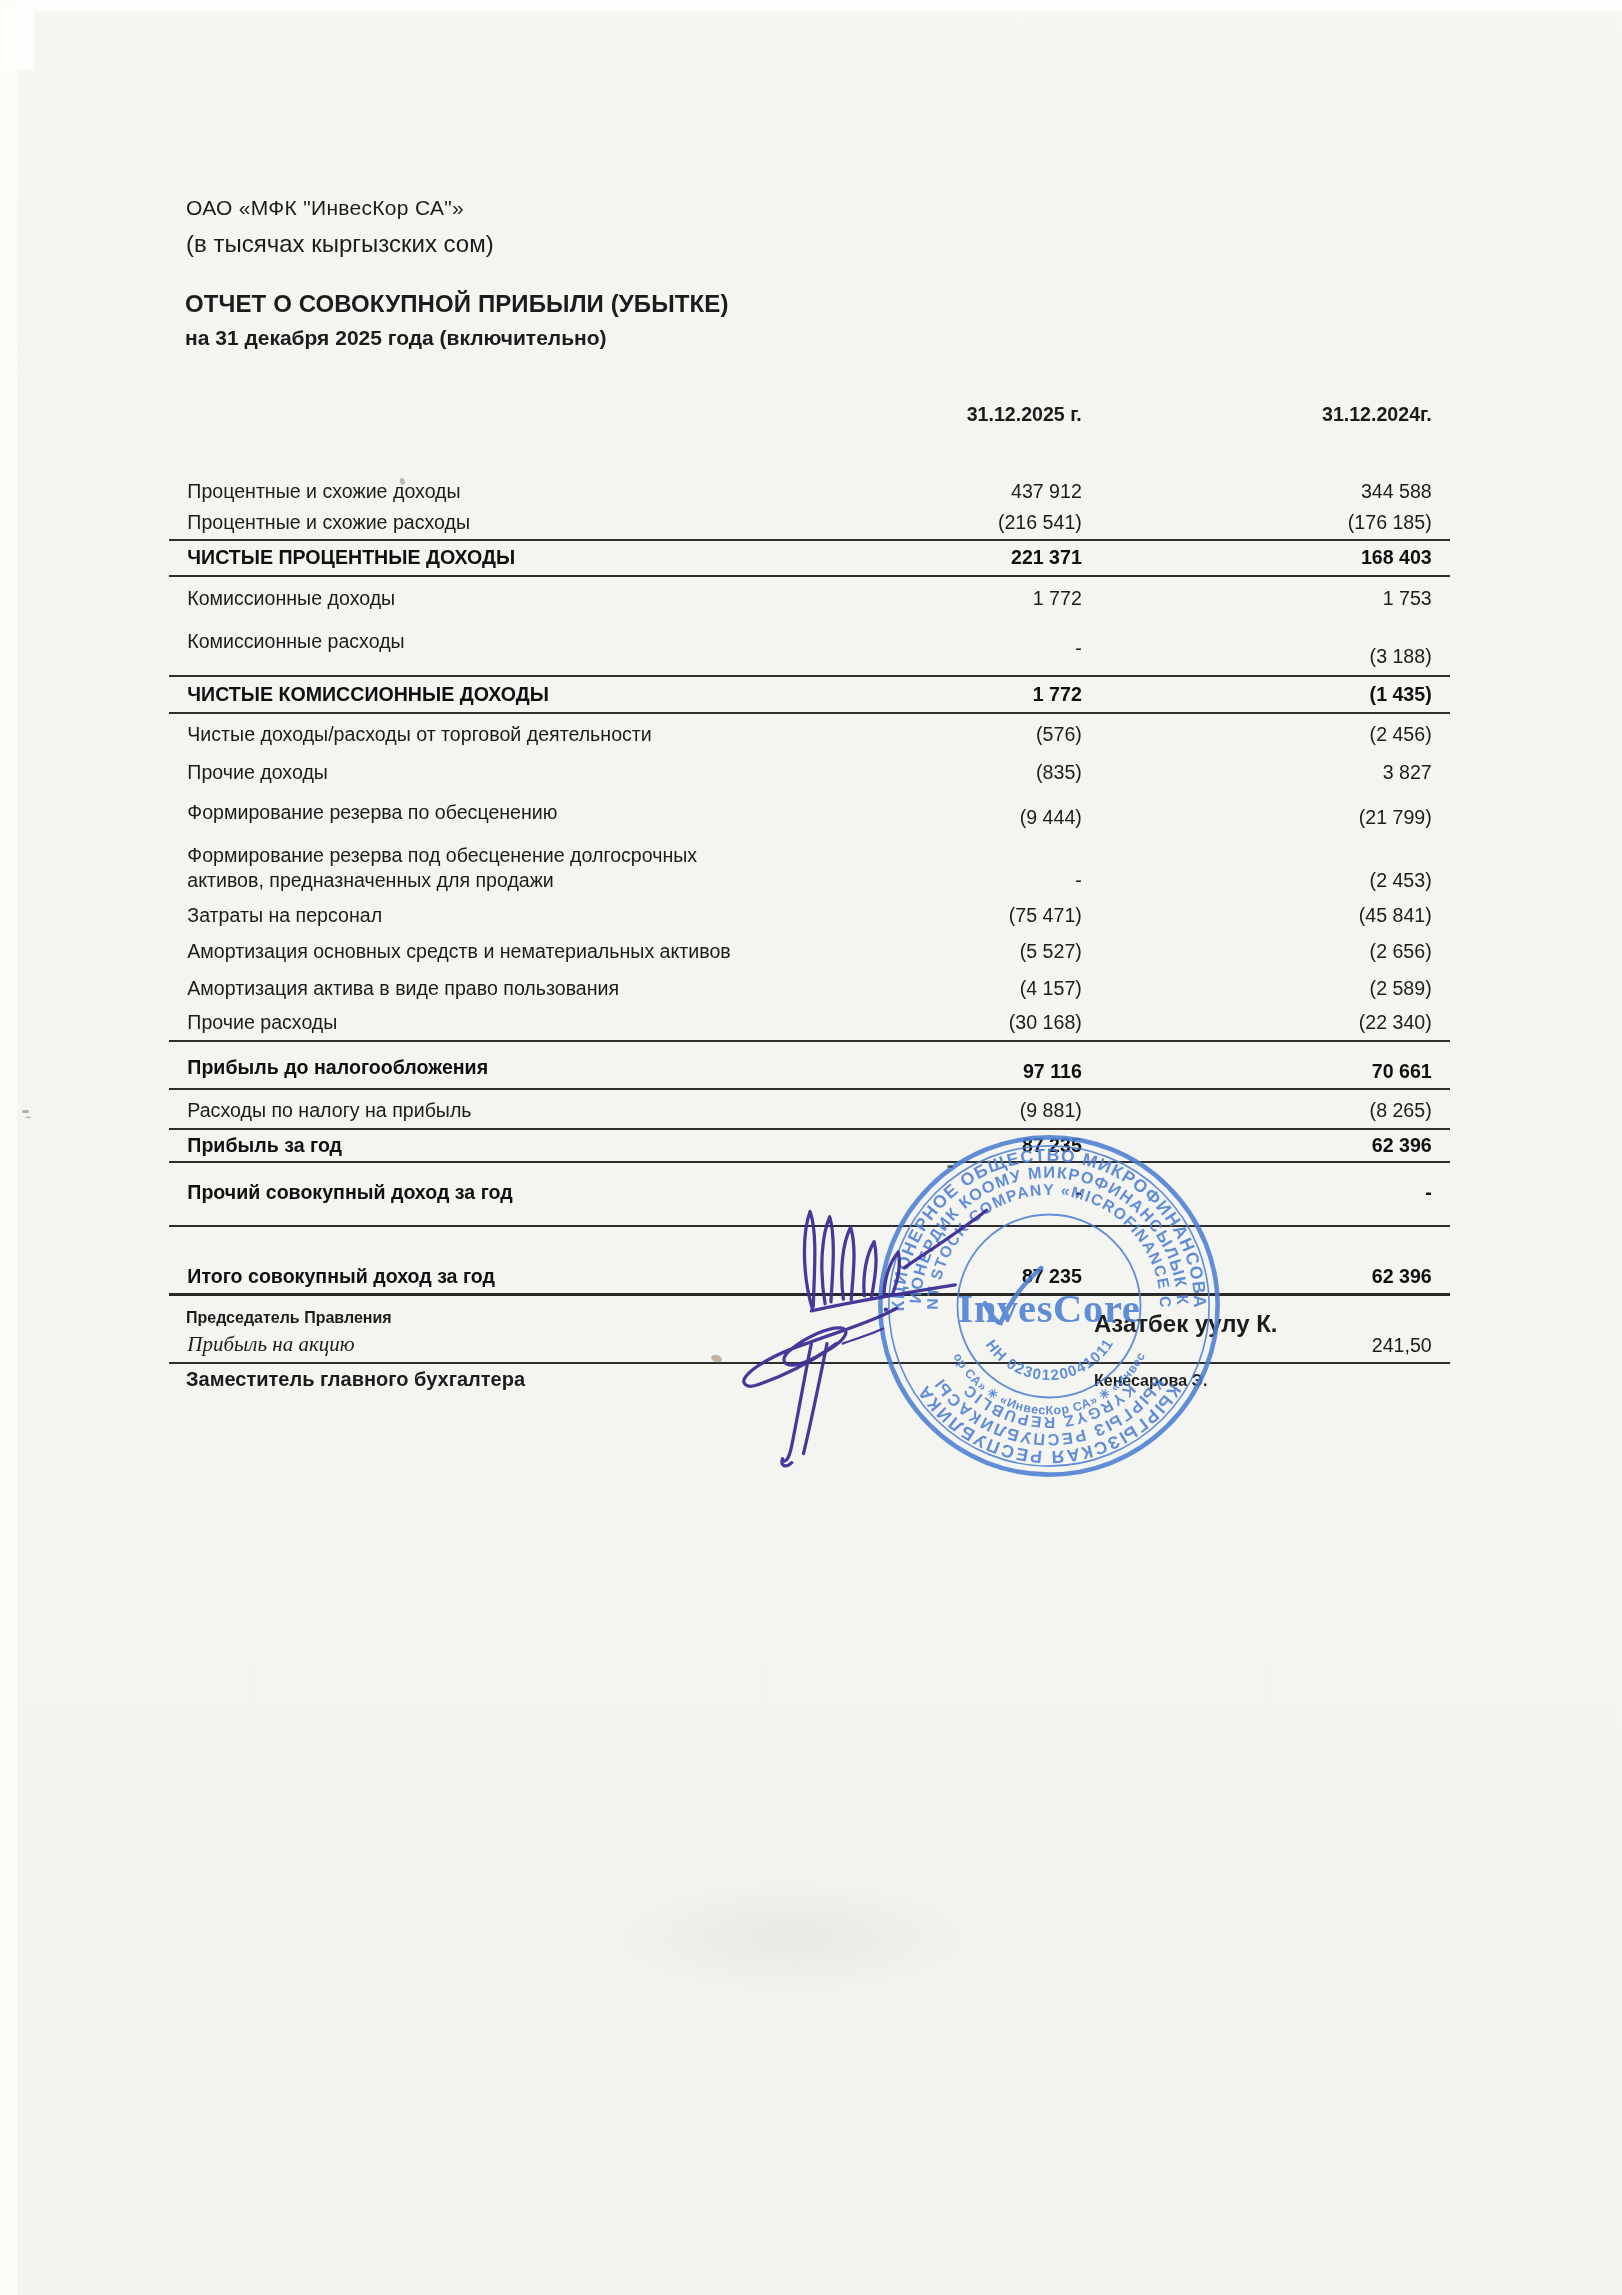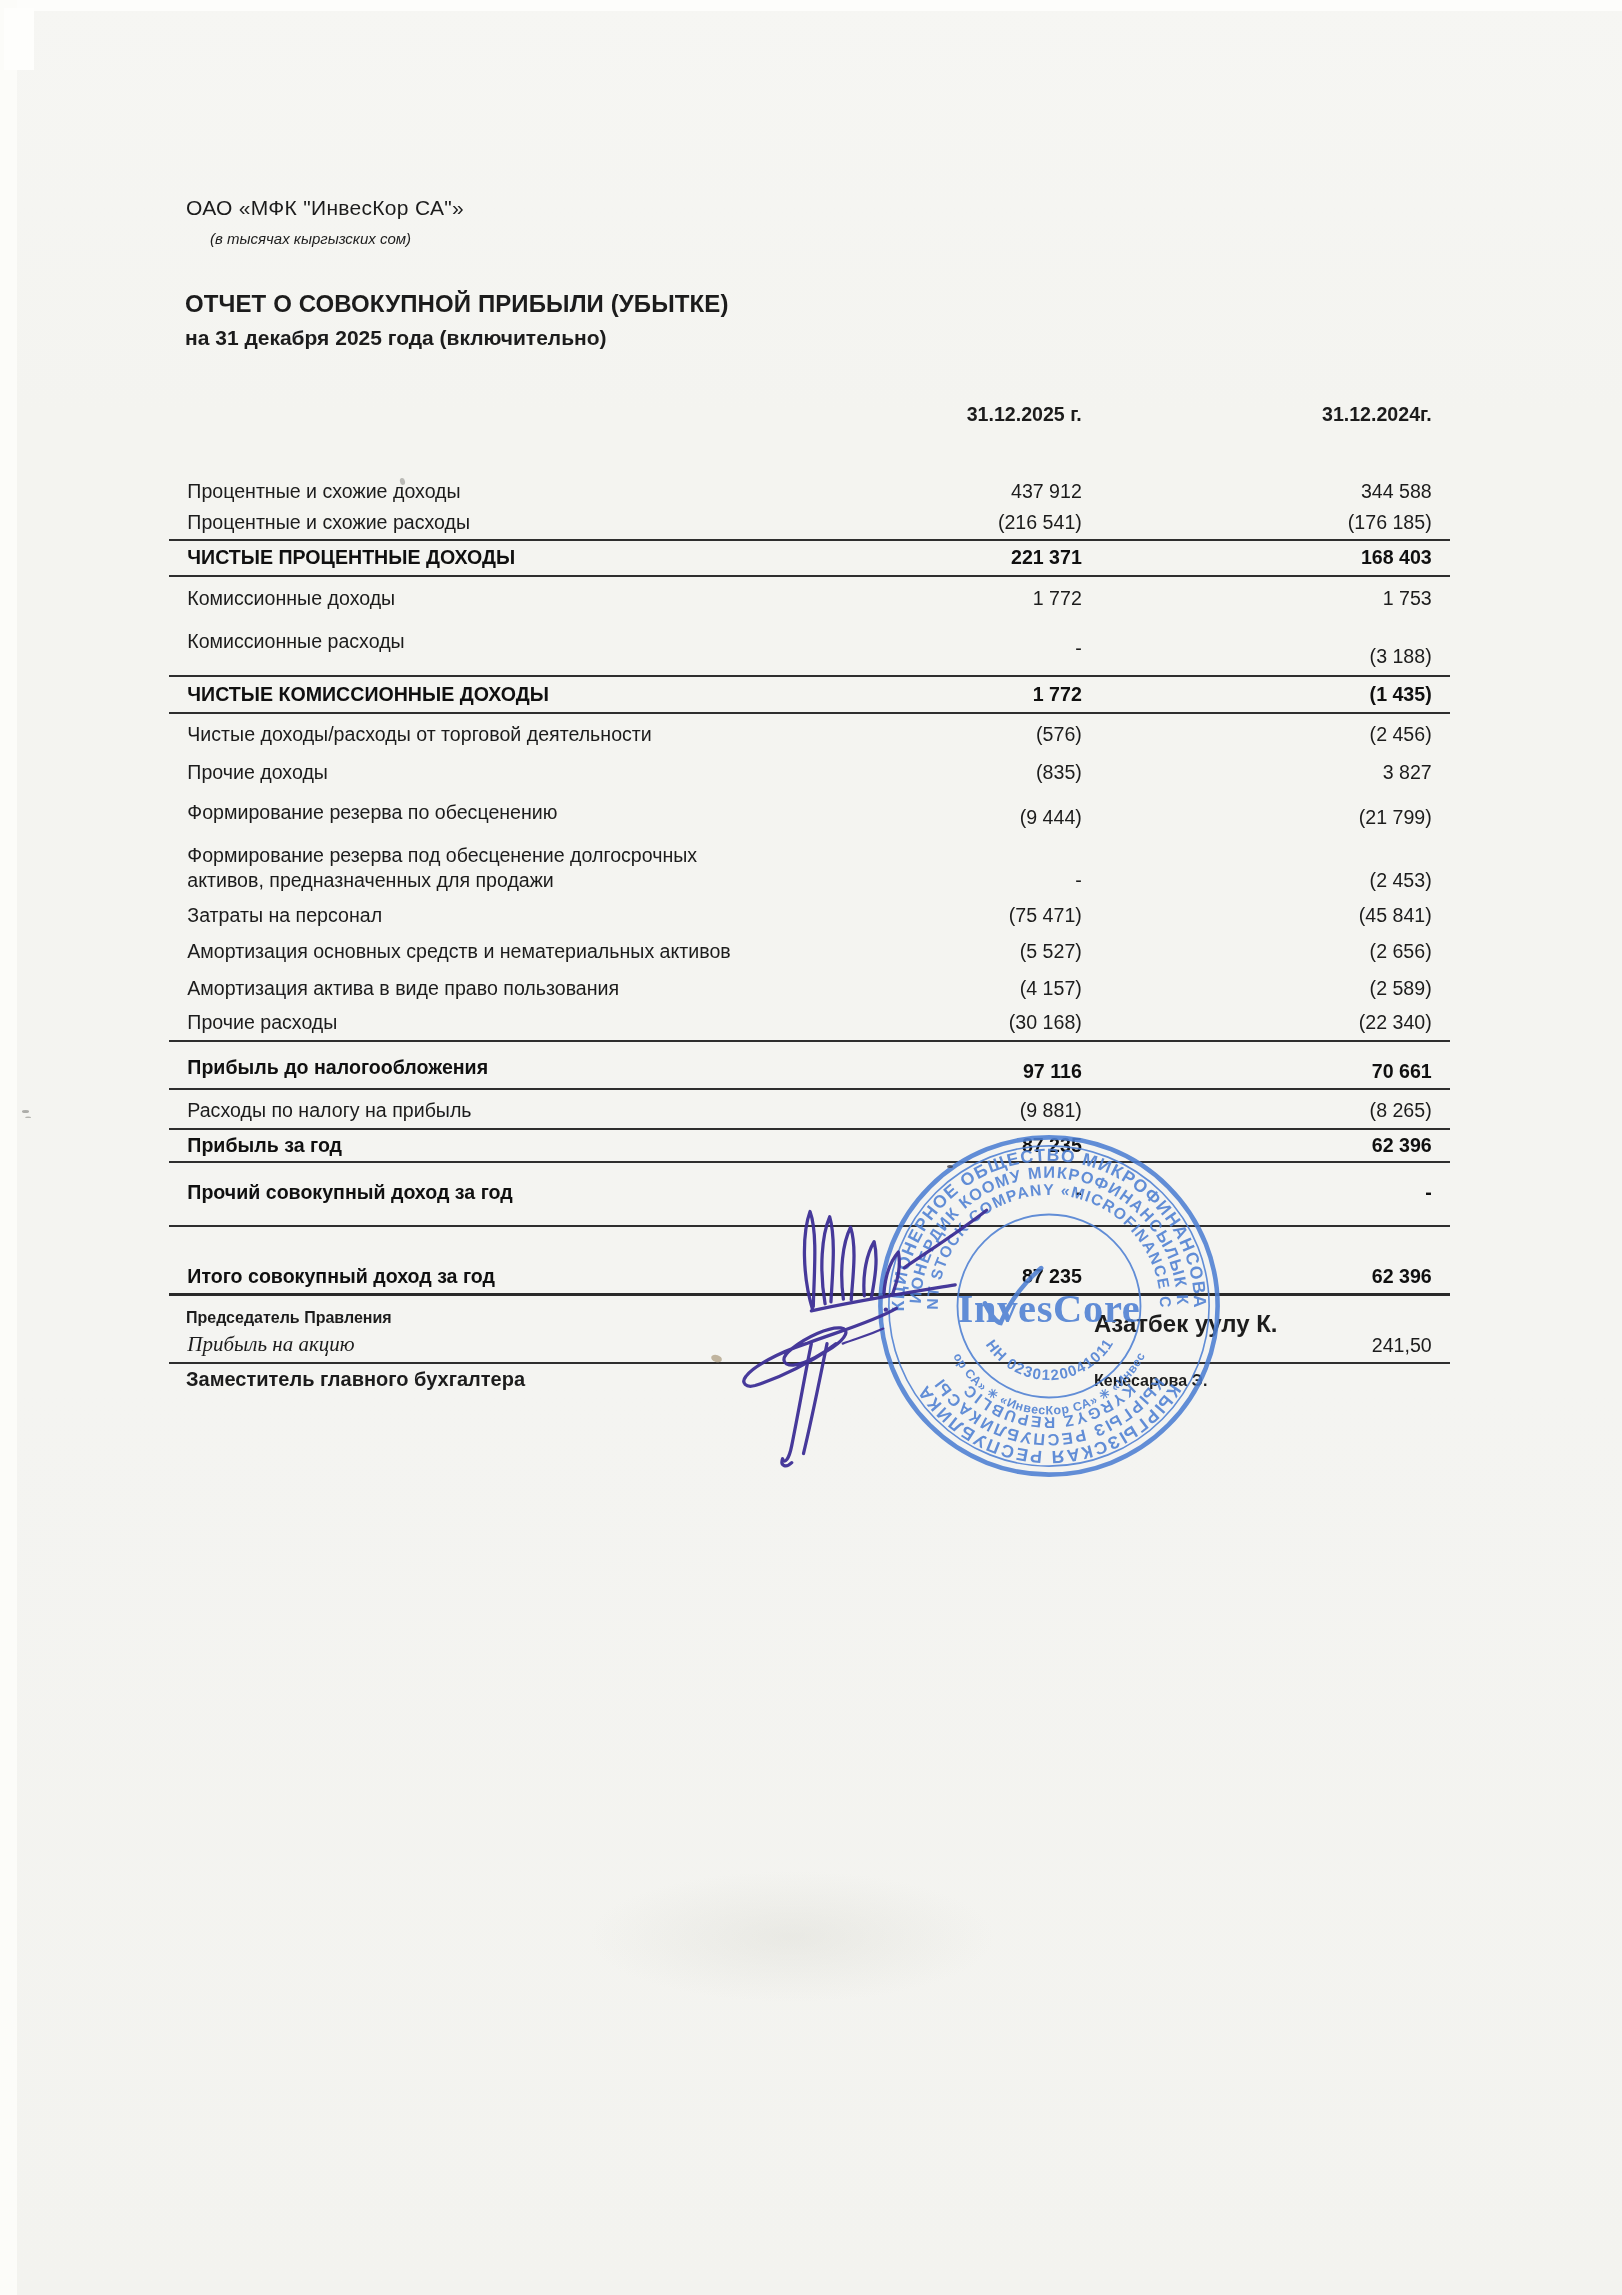--- a/index.html
+++ b/index.html
@@ -12,21 +12,21 @@
   }
   .page{
     position:absolute;inset:0;
     background:linear-gradient(180deg,#f6f6f3 0%,#f4f4f0 18%,#f4f4f1 60%,#f3f3ef 100%);
   }
   .edge-top{position:absolute;left:0;top:0;width:1623px;height:10.5px;background:#fdfdfb;}
   .edge-left{position:absolute;left:0;top:0;width:17px;height:2295px;background:#fcfcf9;}
   .corner-rect{position:absolute;left:3.9px;top:7.9px;width:30px;height:62px;background:#fefefc;}
 
   .company{position:absolute;left:186px;top:196px;font-size:21px;letter-spacing:0.3px;}
-  .units{position:absolute;left:186px;top:230px;font-size:15px;font-style:italic;margin-left:24px;}
+  .units{position:absolute;left:186px;top:230px;font-size:24px;}
   .title{position:absolute;left:185px;top:290px;font-size:24px;font-weight:bold;letter-spacing:0.1px;}
   .subtitle{position:absolute;left:185px;top:326px;font-size:21px;font-weight:bold;}
 
   table.fin{
     position:absolute;left:169px;top:397px;width:1280px;
     border-collapse:collapse;table-layout:fixed;
   }
   table.fin col.c-label{width:571px;}
   table.fin col.c-v1{width:347px;}
   table.fin col.c-v2{width:363px;}

